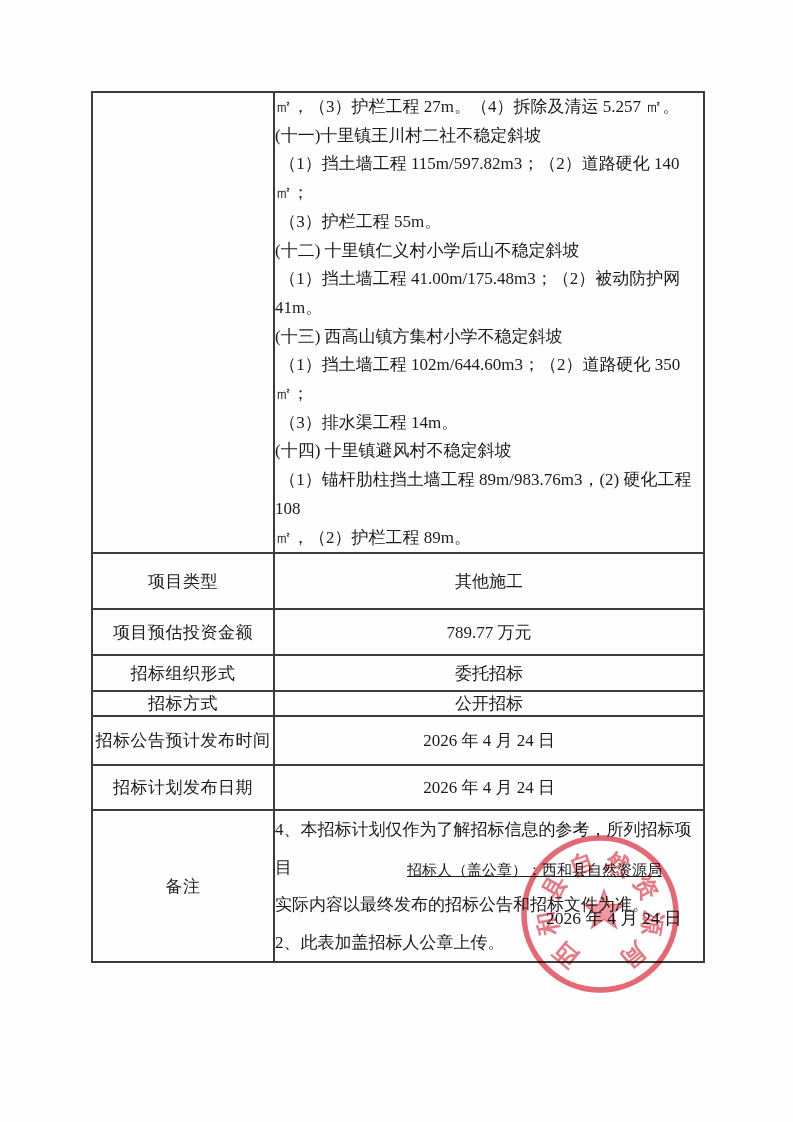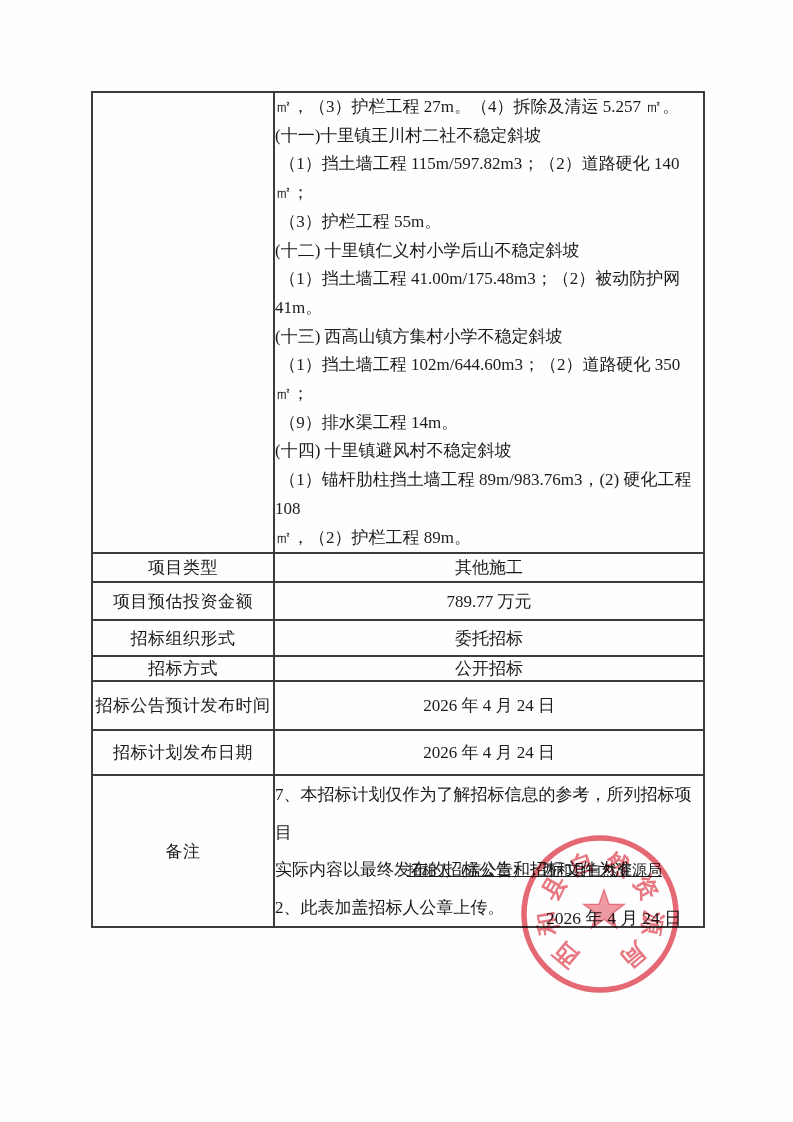--- a/index.html
+++ b/index.html
@@ -52,22 +52,22 @@
   .remark-cell {
     vertical-align: top;
     padding: 24px 8px 0 13px;
   }
   .remark-lines .line {
     line-height: 37.5px;
     white-space: pre-wrap;
     font-size: 17px;
   }
   tr.r-scope  { height: 352px; }
-  tr.r-1 { height: 29px; }
-  tr.r-2 { height: 38px; font-family: Liberation Serif, serif; }
+  tr.r-1 { height: 56px; }
+  tr.r-2 { height: 46px; font-family: Liberation Serif, serif; }
   tr.r-3 { height: 36px; }
   tr.r-4 { height: 20px; }
   tr.r-5 { height: 49px; margin-left: 10px; }
   tr.r-6 { height: 45px; margin-left: 20px; }
   tr.r-remark { height: 137px; }
   
   .signer-line {
     position: absolute;
     left: 407px;
     top: 861px;
@@ -133,21 +133,21 @@
       <td class="scope-cell">
         <div class="scope-lines">
               <div class="line">㎡，（3）护栏工程 27m。（4）拆除及清运 5.257 ㎡。</div>
               <div class="line">(十一)十里镇王川村二社不稳定斜坡</div>
               <div class="line"> （1）挡土墙工程 115m/597.82m3；（2）道路硬化 140 ㎡；</div>
               <div class="line"> （3）护栏工程 55m。</div>
               <div class="line">(十二) 十里镇仁义村小学后山不稳定斜坡</div>
               <div class="line"> （1）挡土墙工程 41.00m/175.48m3；（2）被动防护网 41m。</div>
               <div class="line">(十三) 西高山镇方集村小学不稳定斜坡</div>
               <div class="line"> （1）挡土墙工程 102m/644.60m3；（2）道路硬化 350 ㎡；</div>
-              <div class="line"> （9）排水渠工程 14m。</div>
+              <div class="line"> （3）排水渠工程 14m。</div>
               <div class="line">(十四) 十里镇避风村不稳定斜坡</div>
               <div class="line"> （1）锚杆肋柱挡土墙工程 89m/983.76m3，(2) 硬化工程 108</div>
               <div class="line">㎡，（2）护栏工程 89m。</div>
             </div>
       </td>
     </tr>
     <tr class="r-1">
       <td class="label-cell">项目类型</td>
       <td class="value-cell">其他施工</td>
     </tr>
@@ -168,21 +168,21 @@
       <td class="value-cell">2026 年 4 月 24 日</td>
     </tr>
     <tr class="r-6">
       <td class="label-cell">招标计划发布日期</td>
       <td class="value-cell">2026 年 4 月 24 日</td>
     </tr>
     <tr class="r-remark">
       <td class="label-cell">备注</td>
       <td class="remark-cell">
         <div class="remark-lines">
-              <div class="line">7、本招标计划仅作为了解招标信息的参考，所列招标项目</div>
+              <div class="line">4、本招标计划仅作为了解招标信息的参考，所列招标项目</div>
               <div class="line">实际内容以最终发布的招标公告和招标文件为准。</div>
               <div class="line">2、此表加盖招标人公章上传。</div>
             </div>
       </td>
     </tr>
   </tbody>
     </table>
 
   <div class="signer-line"><span>招标人（盖公章）：</span><span>西和县自然资源局</span></div>
 

